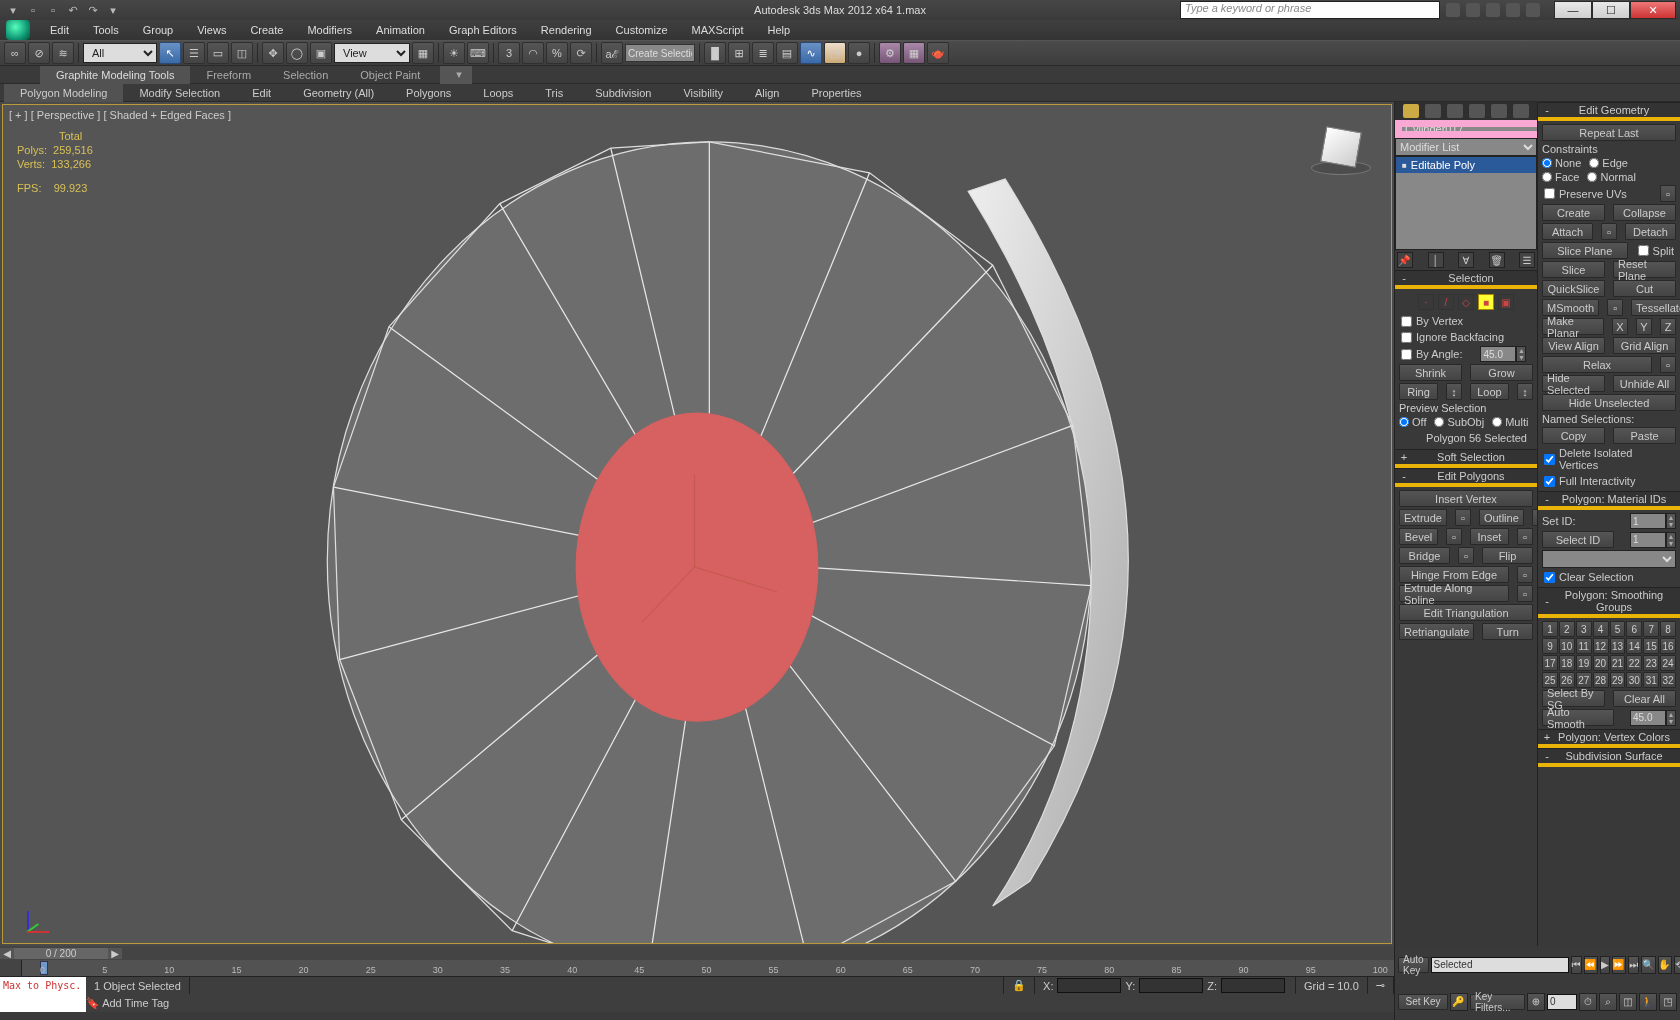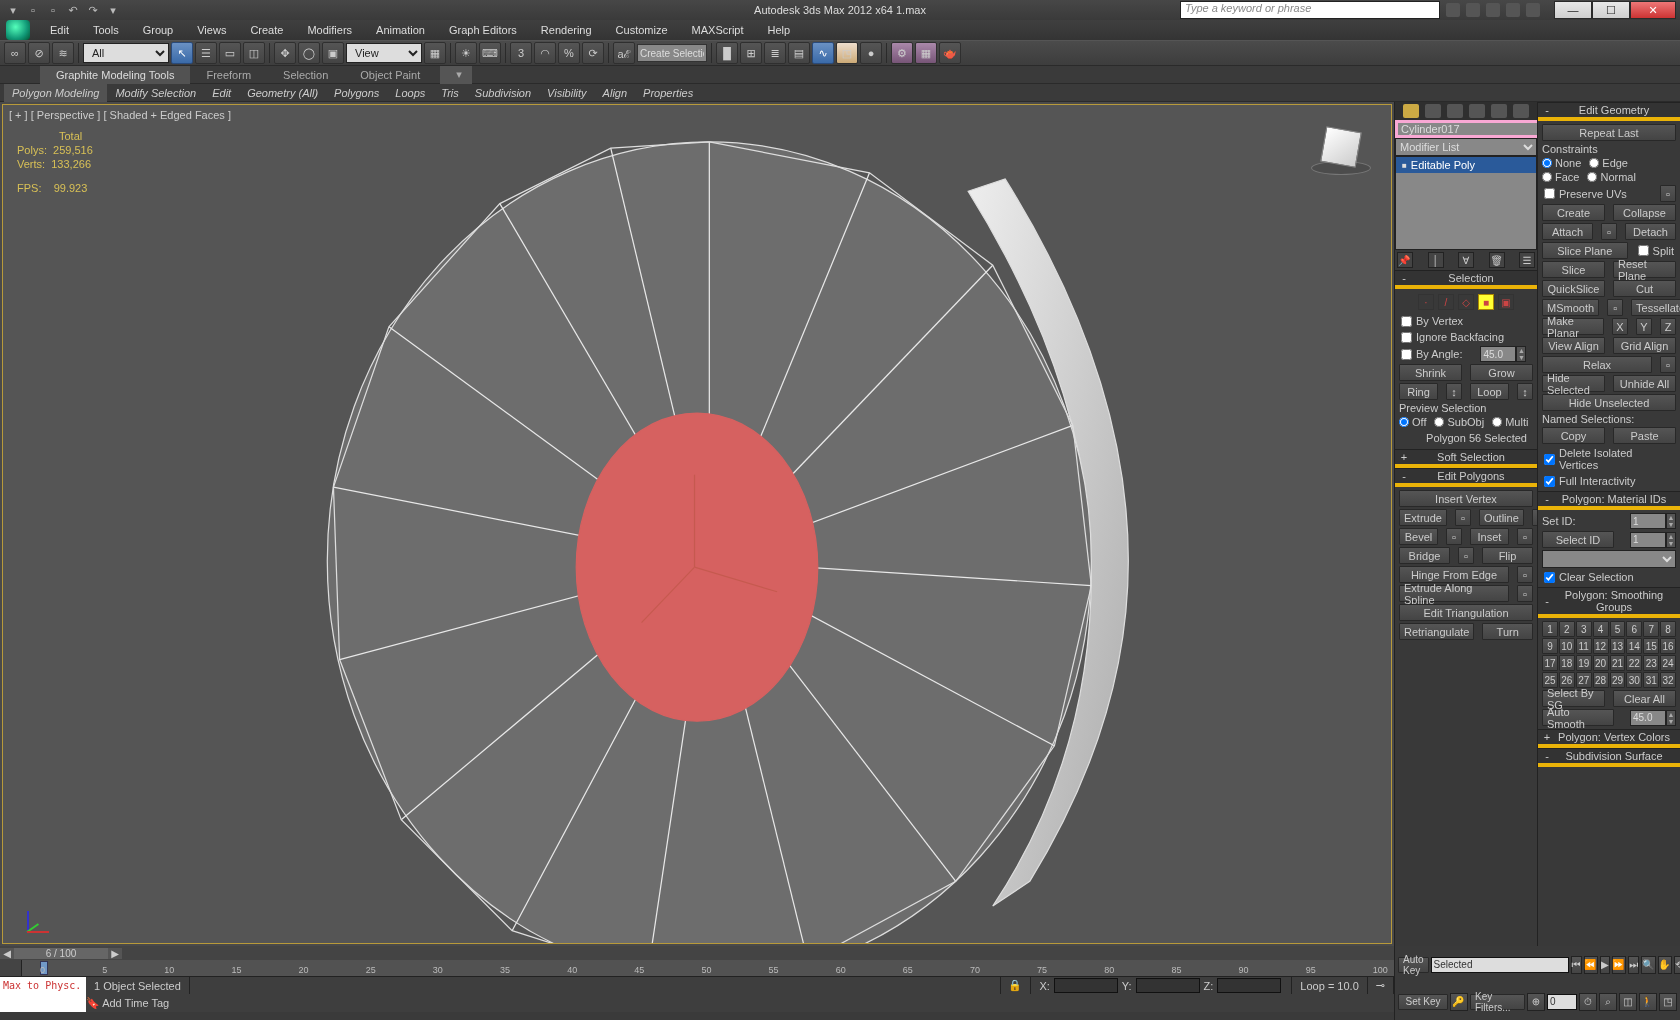--- a/index.html
+++ b/index.html
@@ -35,21 +35,21 @@
 .tinput { height:18px; width:70px; background:#888; border:1px solid #333; color:#ddd; font-size:10px; padding:0 2px; }
 
 
 .ribbon-tabs { height:18px; background:#3a3a3a; display:flex; align-items:center; padding-left:40px; font-size:11px; border-bottom:1px solid #2a2a2a; }
 .ribbon-tabs span { padding:0 16px; color:#aaa; height:18px; display:flex; align-items:center; }
 .ribbon-tabs span.active { background:#525252; color:#ddd; }
 .ribbon-tabs .rcfg { margin-left:4px; width:16px; background:#555; }
 
 
 .ribbon-sub { height:18px; background:#3a3a3a; display:flex; align-items:center; padding-left:4px; font-size:11px; border-bottom:1px solid #2a2a2a; }
-.ribbon-sub span { padding:0 8px; color:#ccc; height:18px; display:flex; align-items:center;font-style:italic; }
+.ribbon-sub span { padding:0 16px; color:#ccc; height:18px; display:flex; align-items:center; }
 .ribbon-sub span.first { background:#525252; }
 
 
 .main { position:absolute; top:102px; left:0; right:0; bottom:74px; display:flex; }
 .viewport-wrap { flex:1; position:relative; background:#555; border:1px solid #b89a3a; margin:2px; }
 .viewport-label { position:absolute; top:4px; left:6px; color:#ccc; font-size:11px; }
 .stats { position:absolute; top:24px; left:14px; color:#d8c056; font-size:11px; line-height:14px; }
 .viewcube { position:absolute; top:20px; right:20px; width:60px; height:60px; }
 .viewcube .cube { width:36px; height:36px; background:linear-gradient(135deg,#fff,#ccc); border:1px solid #888; transform:rotate(10deg); margin:4px auto; }
 .viewcube .ring { width:60px; height:14px; border:1px solid #777; border-radius:50%; margin-top:-8px; background:rgba(0,0,0,.1); }
@@ -61,21 +61,21 @@
 svg.model { position:absolute; top:0; left:0; width:100%; height:100%; }
 
 
 .cmd { width:286px; background:#393939; border-left:1px solid #222; display:flex; flex-direction:row; overflow:hidden; }
 .cmd .col { flex:1; display:flex; flex-direction:column; overflow:hidden; min-width:0; }
 .cmd .col2 { border-left:1px solid #222; }
 .cmd .toprow { height:18px; background:#2f2f2f; display:flex; align-items:center; justify-content:center; gap:6px; }
 .cmd .toprow span { width:16px; height:14px; background:#555; border-radius:2px; }
 .cmd .toprow span.active { background:#ca4; }
 .cmd .objname { height:18px; display:flex; }
-.cmd .objname input { flex:1; background:#888; border:3px solid #f9a8d4; color:#ddd; font-size:11px; padding:0 3px; }
+.cmd .objname input { flex:1; background:#888; border:7px solid #f9a8d4; color:#ddd; font-size:11px; padding:0 3px; }
 .cmd select { width:100%; height:18px; background:#888; border:1px solid #222; color:#ddd; font-size:11px; }
 .stack { height:94px; background:#888; border:1px solid #222; color:#fff; }
 .stack .item { background:#2a5a9a; padding:2px 6px; font-size:11px; display:flex; align-items:center; }
 .stack .item::before { content:"■"; font-size:8px; margin-right:4px; color:#ddd; }
 .stackbtns { height:20px; display:flex; justify-content:space-between; padding:2px 2px; }
 .stackbtns span { width:16px; height:16px; background:#444; border:1px solid #222; display:flex; align-items:center; justify-content:center; font-size:10px; }
 
 .rollout-head { background:#333; color:#ccc; padding:1px 4px; font-size:11px; display:flex; align-items:center; border-top:1px solid #222; border-bottom:4px solid #eab308; }
 .rollout-head::before { content:"-"; width:10px; text-align:center; }
 .rollout-head.plus::before { content:"+"; }
@@ -168,21 +168,21 @@
   <span>Customize</span>
   <span>MAXScript</span>
   <span>Help</span>
 </div>
 
 <div class="toolbar">
   <div class="tbtn">∞</div>
   <div class="tbtn">⊘</div>
   <div class="tbtn">≋</div>
   <div class="tsep"></div>
-  <select class="tselect" style="width:86px"><option>All</option></select>
+  <select class="tselect" style="width:74px"><option>All</option></select>
   <div class="tbtn active">↖</div>
   <div class="tbtn">☰</div>
   <div class="tbtn">▭</div>
   <div class="tbtn">◫</div>
   <div class="tsep"></div>
   <div class="tbtn">✥</div>
   <div class="tbtn">◯</div>
   <div class="tbtn">▣</div>
   <select class="tselect" style="width:76px"><option>View</option></select>
   <div class="tbtn">▦</div>
@@ -600,21 +600,21 @@
       <div class="rollout-head">
           <span>Subdivision Surface</span>
         </div>
     </div>
   </div>
 </div>
 
 <div class="bottom">
   <div class="slider-row">
     <div class="arrow">◀</div>
-    <div class="val">6 / 100</div>
+    <div class="val">0 / 200</div>
     <div class="arrow">▶</div>
   </div>
   <div class="trackbar">
     <div class="cfg"></div>
     <div class="handle"></div>
     <div class="ticks">
         <span>0</span>
         <span>5</span>
         <span>10</span>
         <span>15</span>
@@ -643,21 +643,21 @@
     <div class="seg" style="flex:1"></div>
     <div class="seg">🔒</div>
     <div class="seg xyz">
       <span>X:</span>
         <div class="coord"></div>
       <span>Y:</span>
         <div class="coord"></div>
       <span>Z:</span>
         <div class="coord"></div>
     </div>
-    <div class="seg">Loop = 10.0</div>
+    <div class="seg">Grid = 10.0</div>
     <div class="seg">⊸</div>
   </div>
   <div class="prompt-row">
     <div class="script"></div>
     <div class="seg" style="width:140px">🔖 <span>Add Time Tag</span></div>
   </div>
 </div>
 
 <div class="bottom-right">
   <div class="br-row">

